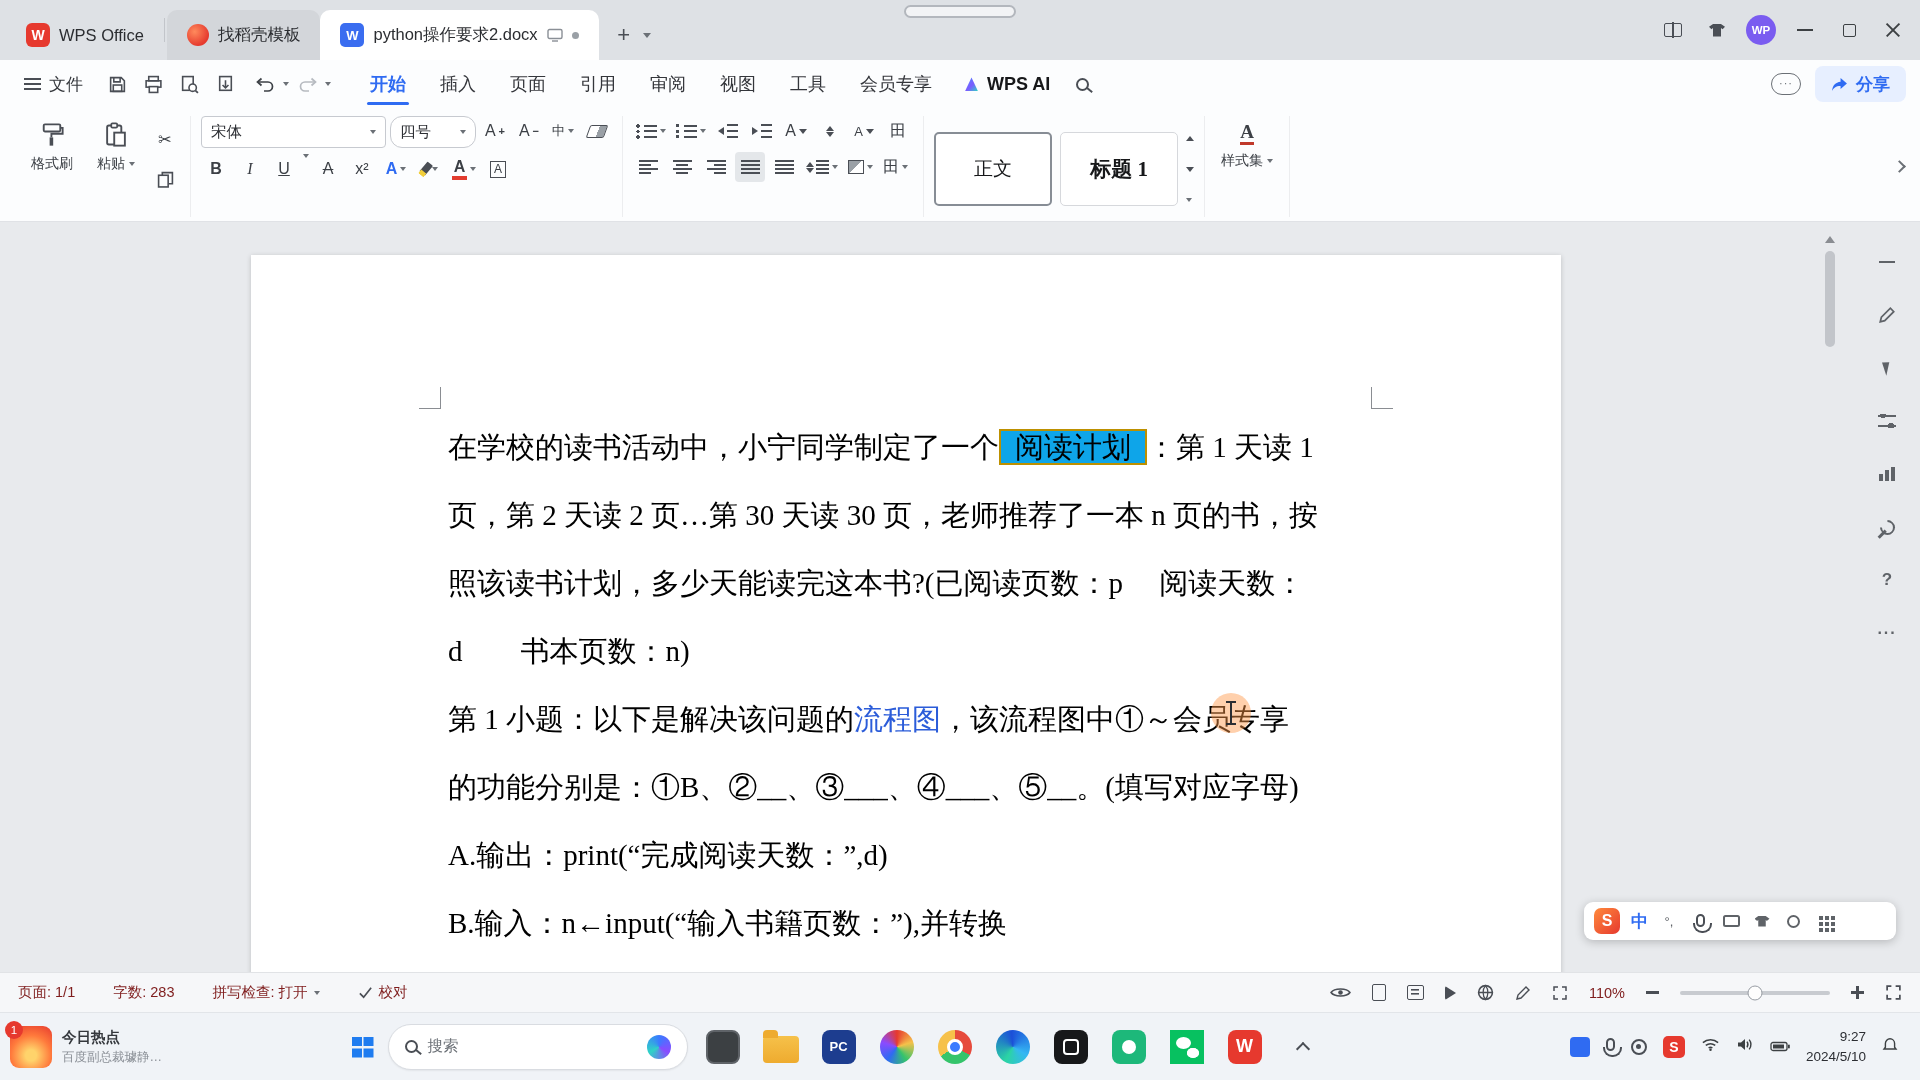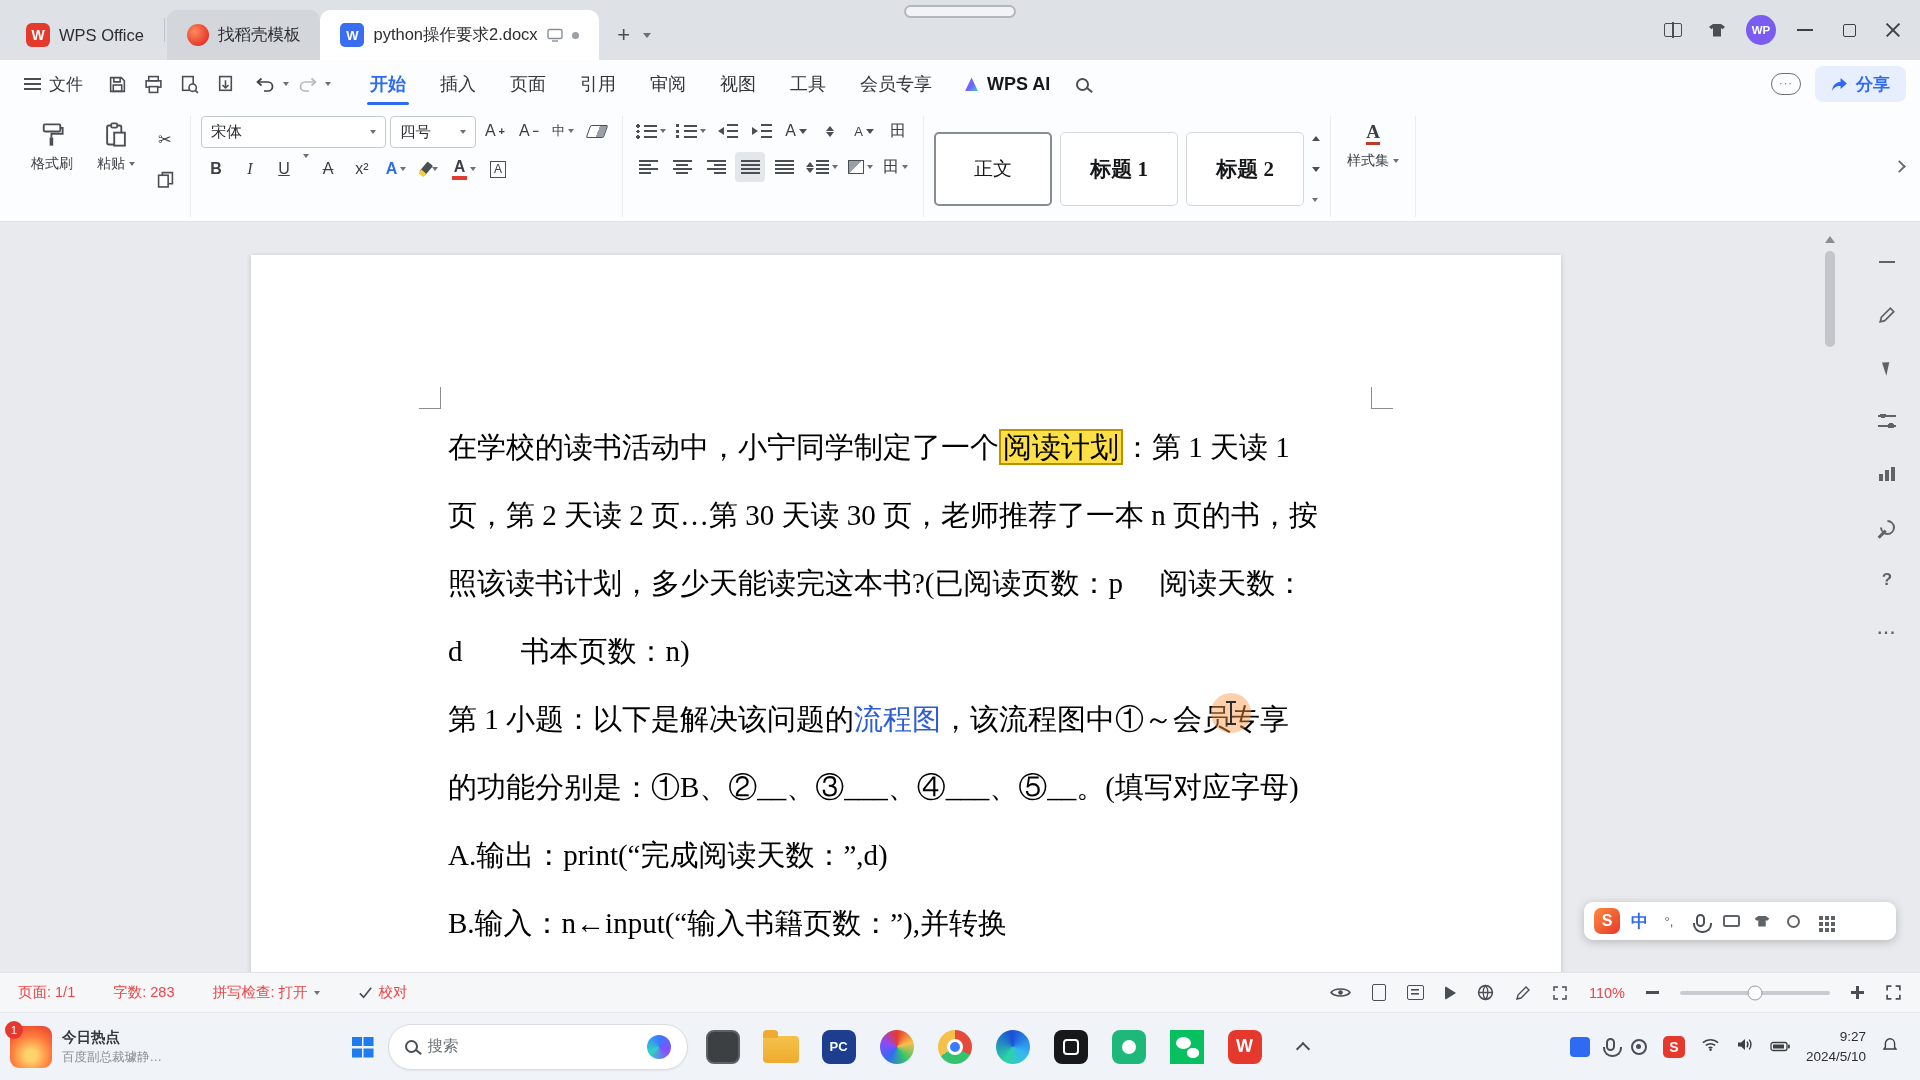--- a/index.html
+++ b/index.html
@@ -59,21 +59,21 @@
   .ribbon { height:114px; background:#fcfdfe; border-bottom:1px solid #e0e2e6; display:flex; align-items:stretch; padding:8px 8px 4px 10px; flex:0 0 auto; }
   .rgroup { display:flex; align-items:flex-start; padding:0 10px; border-right:1px solid #ecedef; }
   .bigbtn { width:64px; display:flex; flex-direction:column; align-items:center; gap:7px; padding-top:6px; font-size:14px; color:#3c4046; }
   .bigbtn .lblrow { display:flex; align-items:center; gap:4px; }
   .stack2 { display:flex; flex-direction:column; gap:10px; padding-top:8px; margin-left:2px; }
   .rbtn { min-width:30px; height:30px; display:flex; align-items:center; justify-content:center; gap:3px; border-radius:4px; font-size:16px; color:#3c4046; padding:0 3px; }
   .rbtn.pressed { background:#e4e7ea; }
   .cols { display:flex; flex-direction:column; gap:6px; }
   .rowflex { display:flex; gap:4px; }
   .select { height:32px; border:1px solid #c7cad0; border-radius:4px; background:#fff; display:flex; align-items:center; justify-content:space-between; padding:0 9px; font-size:15.5px; color:#2c2e33; }
-  .sel-font { width:185px; } .sel-size { width:86px; }
+  .sel-font { width:185px; } .sel-size { width:86px;border-radius:12px; }
   .glyph-b { font-weight:bold; } .glyph-i { font-style:italic; font-family:"Liberation Serif",serif; } .glyph-u { text-decoration:underline; }
   .glyph-strike { text-decoration:line-through; }
   .grow::after { content:"+"; font-size:11px; vertical-align:top; font-weight:bold; }
   .shrink::after { content:"−"; font-size:11px; vertical-align:top; font-weight:bold; }
   .eraser { width:18px; height:13px; border:1.7px solid #4a4e55; transform:skewX(-20deg); border-radius:2px; background:linear-gradient(90deg,#fff 55%,#9aa0a6 55%); }
   .marker-pen { width:7px; height:15px; background:#4a4e55; border-bottom:5px solid #f3cf3a; transform:rotate(40deg); border-radius:1px; }
   .fcolor { display:flex; flex-direction:column; align-items:center; line-height:1; }
   .fcolor .bar { width:15px; height:4px; background:#e23c2f; margin-top:1px; }
   .abox { border:1.4px solid #4a4e55; font-size:12px; padding:0 3px; line-height:15px; }
   .bars { width:19px; height:14px; background-repeat:no-repeat;
@@ -114,21 +114,21 @@
   .find-ico { width:16px; height:16px; border:2.2px solid #4a4e55; border-radius:50%; position:relative; }
   .find-ico::after { content:""; position:absolute; width:8px; height:2.2px; background:#4a4e55; right:-7px; bottom:-2px; transform:rotate(40deg); }
   .chev-right { width:9px; height:9px; border-top:2px solid #6b7076; border-right:2px solid #6b7076; transform:rotate(45deg); }
   .styleset-ico { font-weight:bold; font-size:19px; font-family:"Liberation Serif",serif; color:#3c4046; border-bottom:3px solid #c0392b; line-height:1.05; }
 
   
   .workspace { flex:1 1 auto; position:relative; background:#e8eaed; overflow:hidden; }
   .page { position:absolute; left:251px; top:33px; width:1310px; height:980px; background:#fff; box-shadow:0 1px 5px rgba(0,0,0,.18); overflow:hidden; }
   .doc-text { position:absolute; left:197px; top:158px; width:916px; font-family:"Liberation Serif","DejaVu Serif",serif; font-size:29px; color:#000; }
   .dline { height:68px; line-height:68px; white-space:nowrap; }
-  .hl { background:#fde047; border:2px solid #bd9000; padding:0 2px; }
+  .hl { background:#0ea5e9; border:2px solid #bd9000; padding:0 14px; }
   .link { color:#2b5cd9; }
   .mark { position:absolute; width:22px; height:22px; }
   .mark.l { left:168px; top:132px; border-right:1.6px solid #8a8d92; border-bottom:1.6px solid #8a8d92; }
   .mark.r { right:168px; top:132px; border-left:1.6px solid #8a8d92; border-bottom:1.6px solid #8a8d92; }
   .cursor-hint { position:absolute; left:960px; top:438px; width:40px; height:40px; border-radius:50%; background:rgba(255,150,70,.45); display:flex; align-items:center; justify-content:center; }
   .ibeam { width:2.4px; height:24px; background:#2c2e33; position:relative; }
   .ibeam::before,.ibeam::after { content:""; position:absolute; left:-3.5px; width:9.5px; height:2.4px; background:#2c2e33; }
   .ibeam::before { top:0; } .ibeam::after { bottom:0; }
   .vscroll { position:absolute; right:82px; top:14px; width:16px; height:684px; display:flex; flex-direction:column; align-items:center; }
   .scroll-arrow-up { width:0;height:0;border-left:5.5px solid transparent;border-right:5.5px solid transparent;border-bottom:7px solid #8a8d92; margin-bottom:8px; }
@@ -143,21 +143,21 @@
     background-size:18px 2px,18px 2px,auto,auto; background-position:0 .5px,0 11px,0 0,0 0; }
   .chartico { width:16px; height:14px; background-repeat:no-repeat;
     background-image:linear-gradient(#5f6368,#5f6368),linear-gradient(#5f6368,#5f6368),linear-gradient(#5f6368,#5f6368);
     background-size:4px 7px,4px 11px,4px 14px; background-position:0 100%,6px 100%,12px 100%; }
   .wrench { width:15px; height:15px; border:2.4px solid #5f6368; border-radius:50%; border-left-color:transparent; transform:rotate(45deg); position:relative; }
   .wrench::after { content:""; position:absolute; left:5px; top:9px; width:2.6px; height:10px; background:#5f6368; }
   .qmark::after { content:"?"; font-size:17px; font-weight:bold; color:#5f6368; }
   .mdots::after { content:"···"; font-size:16px; font-weight:bold; color:#5f6368; letter-spacing:1px; }
 
   
-  .statusbar { height:40px; background:#f6f7f9; border-top:1px solid #e1e3e6; display:flex; align-items:center; padding:0 18px; font-size:14.5px; color:#ef4444; flex:0 0 auto; }
+  .statusbar { height:40px; background:#f6f7f9; border-top:1px solid #e1e3e6; display:flex; align-items:center; padding:0 18px; font-size:14.5px; color:#7f1d1d; flex:0 0 auto; }
   .sb-left { display:flex; align-items:center; gap:38px; }
   .sb-item { display:flex; align-items:center; gap:6px; }
   .sb-right { margin-left:auto; display:flex; align-items:center; gap:21px; }
   .zoom-track { width:150px; height:4px; background:#c8cbd0; border-radius:2px; position:relative; }
   .zoom-knob { position:absolute; left:50%; top:50%; transform:translate(-50%,-50%); width:15px; height:15px; border-radius:50%; background:#fdfdfd; border:1px solid #979ca3; }
   .zoom-minus { width:13px; height:2.2px; background:#4a4e55; }
   .zoom-plus { position:relative; width:13px; height:13px; }
   .zoom-plus::before { content:""; position:absolute; top:5.4px; left:0; width:13px; height:2.2px; background:#4a4e55; }
   .zoom-plus::after { content:""; position:absolute; left:5.4px; top:0; width:2.2px; height:13px; background:#4a4e55; }
   .pageico { width:14px; height:17px; border:1.7px solid #4a4e55; border-radius:2px; }
@@ -546,23 +546,20 @@
       </div>
     </div>
 
     <div class="rgroup styles-area">
       <div class="stylecard sel">
           <span>正文</span>
         </div>
       <div class="stylecard">
           <span class="h">标题 1</span>
         </div>
-      <div class="stylecard">
-          <span class="h">标题 2</span>
-        </div>
       <div class="gal-arrows">
         <span class="tri-up"></span>
         <span class="tri-dn"></span>
         <span class="caret sm"></span>
       </div>
     </div>
 
     <div class="rgroup">
       <div class="bigbtn">
         <span class="styleset-ico"><span>A</span></span>

